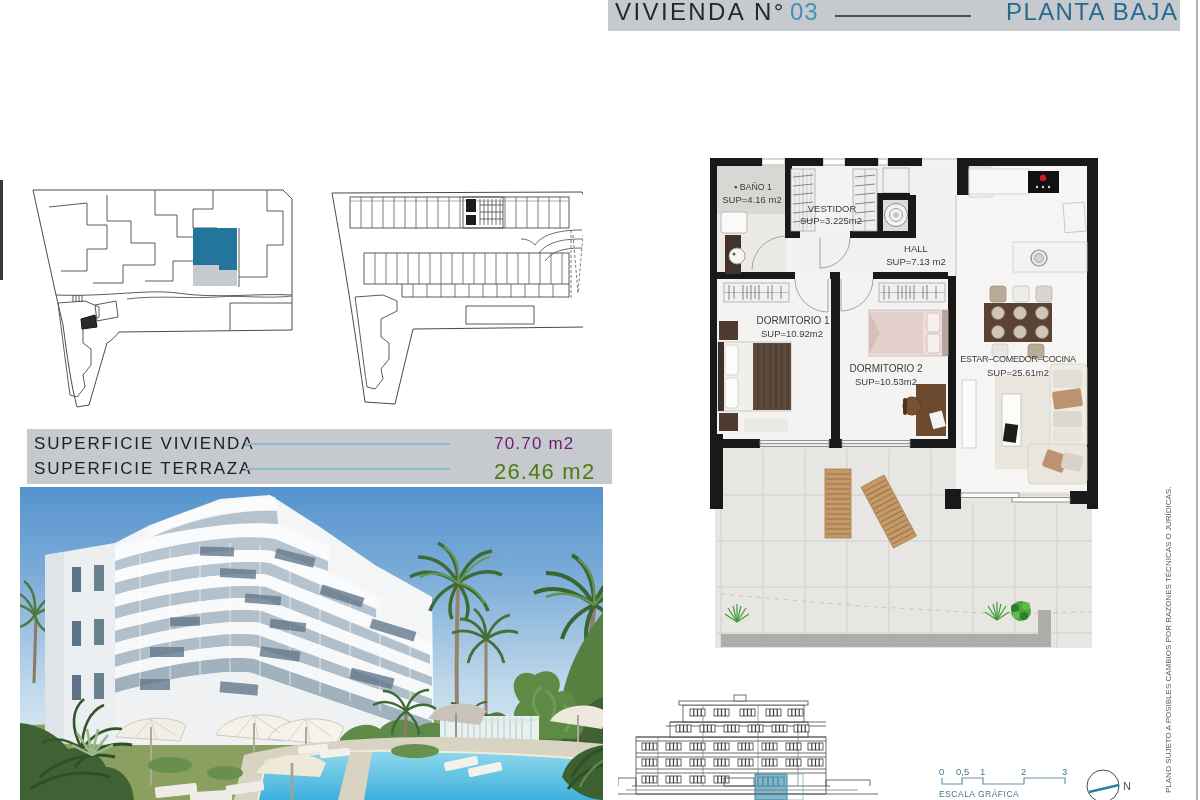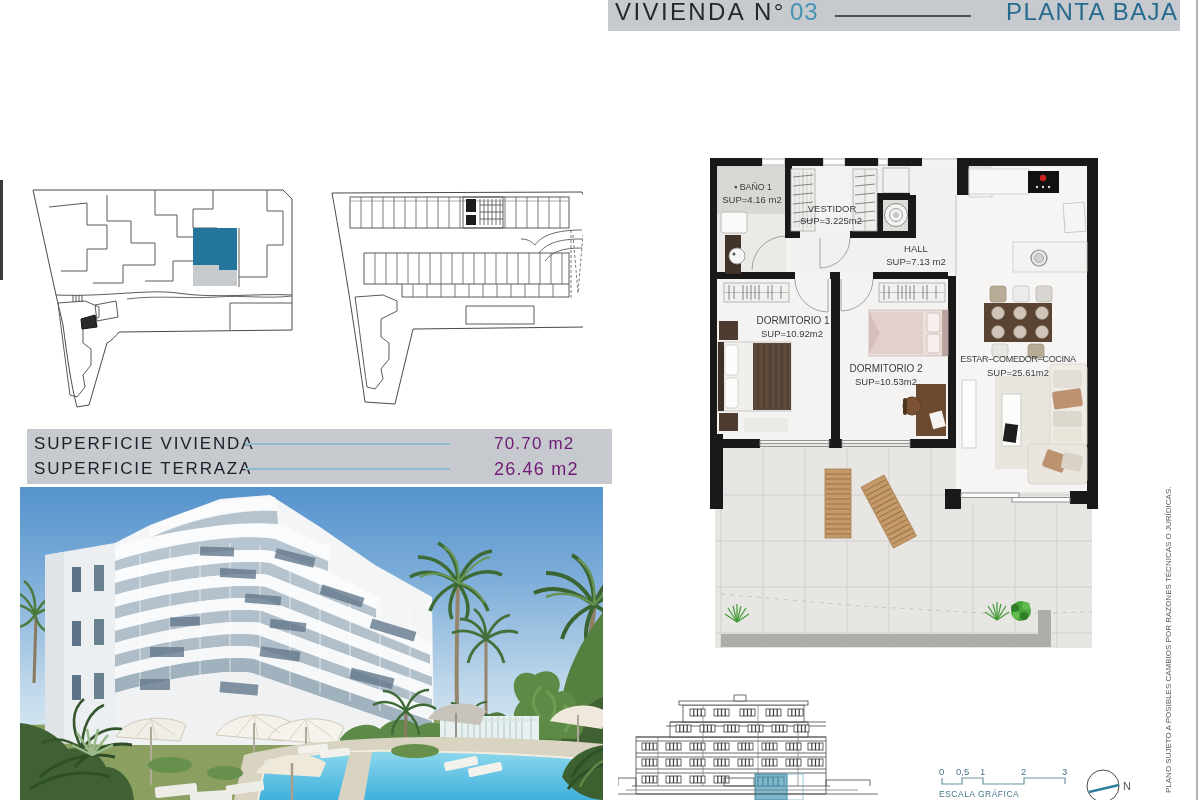--- a/index.html
+++ b/index.html
@@ -167,21 +167,21 @@
   <div class="abs" style="left:34px;top:434px;font-size:17px;letter-spacing:1.8px;color:#20202a;">SUPERFICIE VIVIENDA</div>
 
   <div class="abs" style="left:245px;top:443px;width:205px;height:1.5px;background:#8fbccb;"></div>
 
   <div class="abs" style="left:494px;top:434px;font-size:17px;letter-spacing:1.2px;color:#701a75;">70.70 m2</div>
 
   <div class="abs" style="left:34px;top:459px;font-size:17px;letter-spacing:1.8px;color:#20202a;">SUPERFICIE TERRAZA</div>
 
   <div class="abs" style="left:245px;top:468px;width:205px;height:1.5px;background:#8fbccb;"></div>
 
-  <div class="abs" style="left:494px;top:459px;font-size:18px;letter-spacing:1.2px;color:#701a75;">26.46 m2</div>
+  <div class="abs" style="left:494px;top:459px;font-size:22px;letter-spacing:1.2px;color:#4d7c0f;">26.46 m2</div>
 
   <div id="photo" class="abs" style="left:20px;top:487px;width:583px;height:313px;">
   <svg width="583" height="313" viewBox="0 0 583 313">
     <defs>
       <linearGradient id="sky" x1="0" y1="0" x2="0" y2="1">
         <stop offset="0" stop-color="#5593cd"></stop>
         <stop offset="0.35" stop-color="#7dadd9"></stop>
         <stop offset="0.75" stop-color="#bdd6ea"></stop>
         <stop offset="1" stop-color="#dcebf4"></stop>
       </linearGradient>

